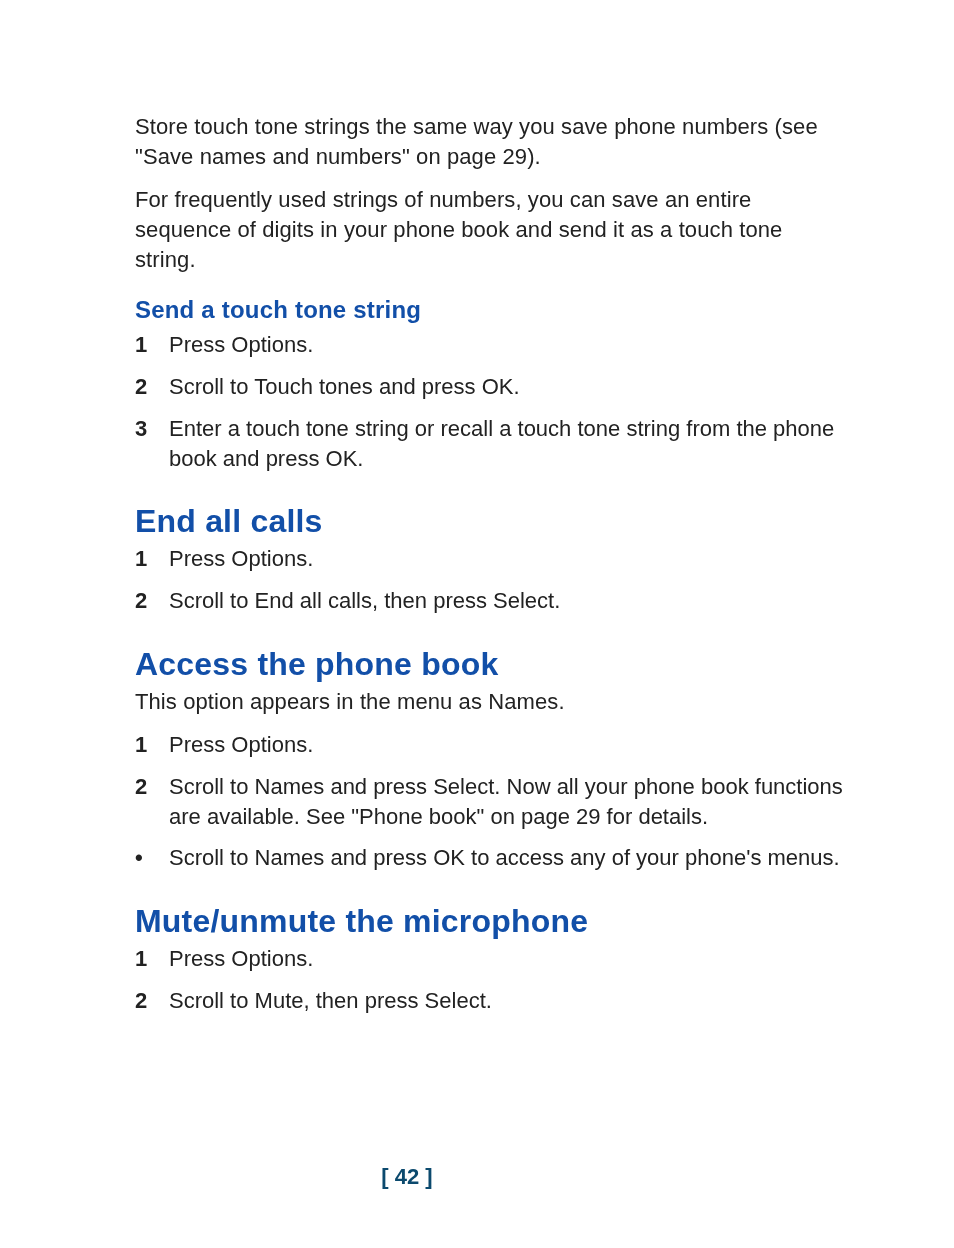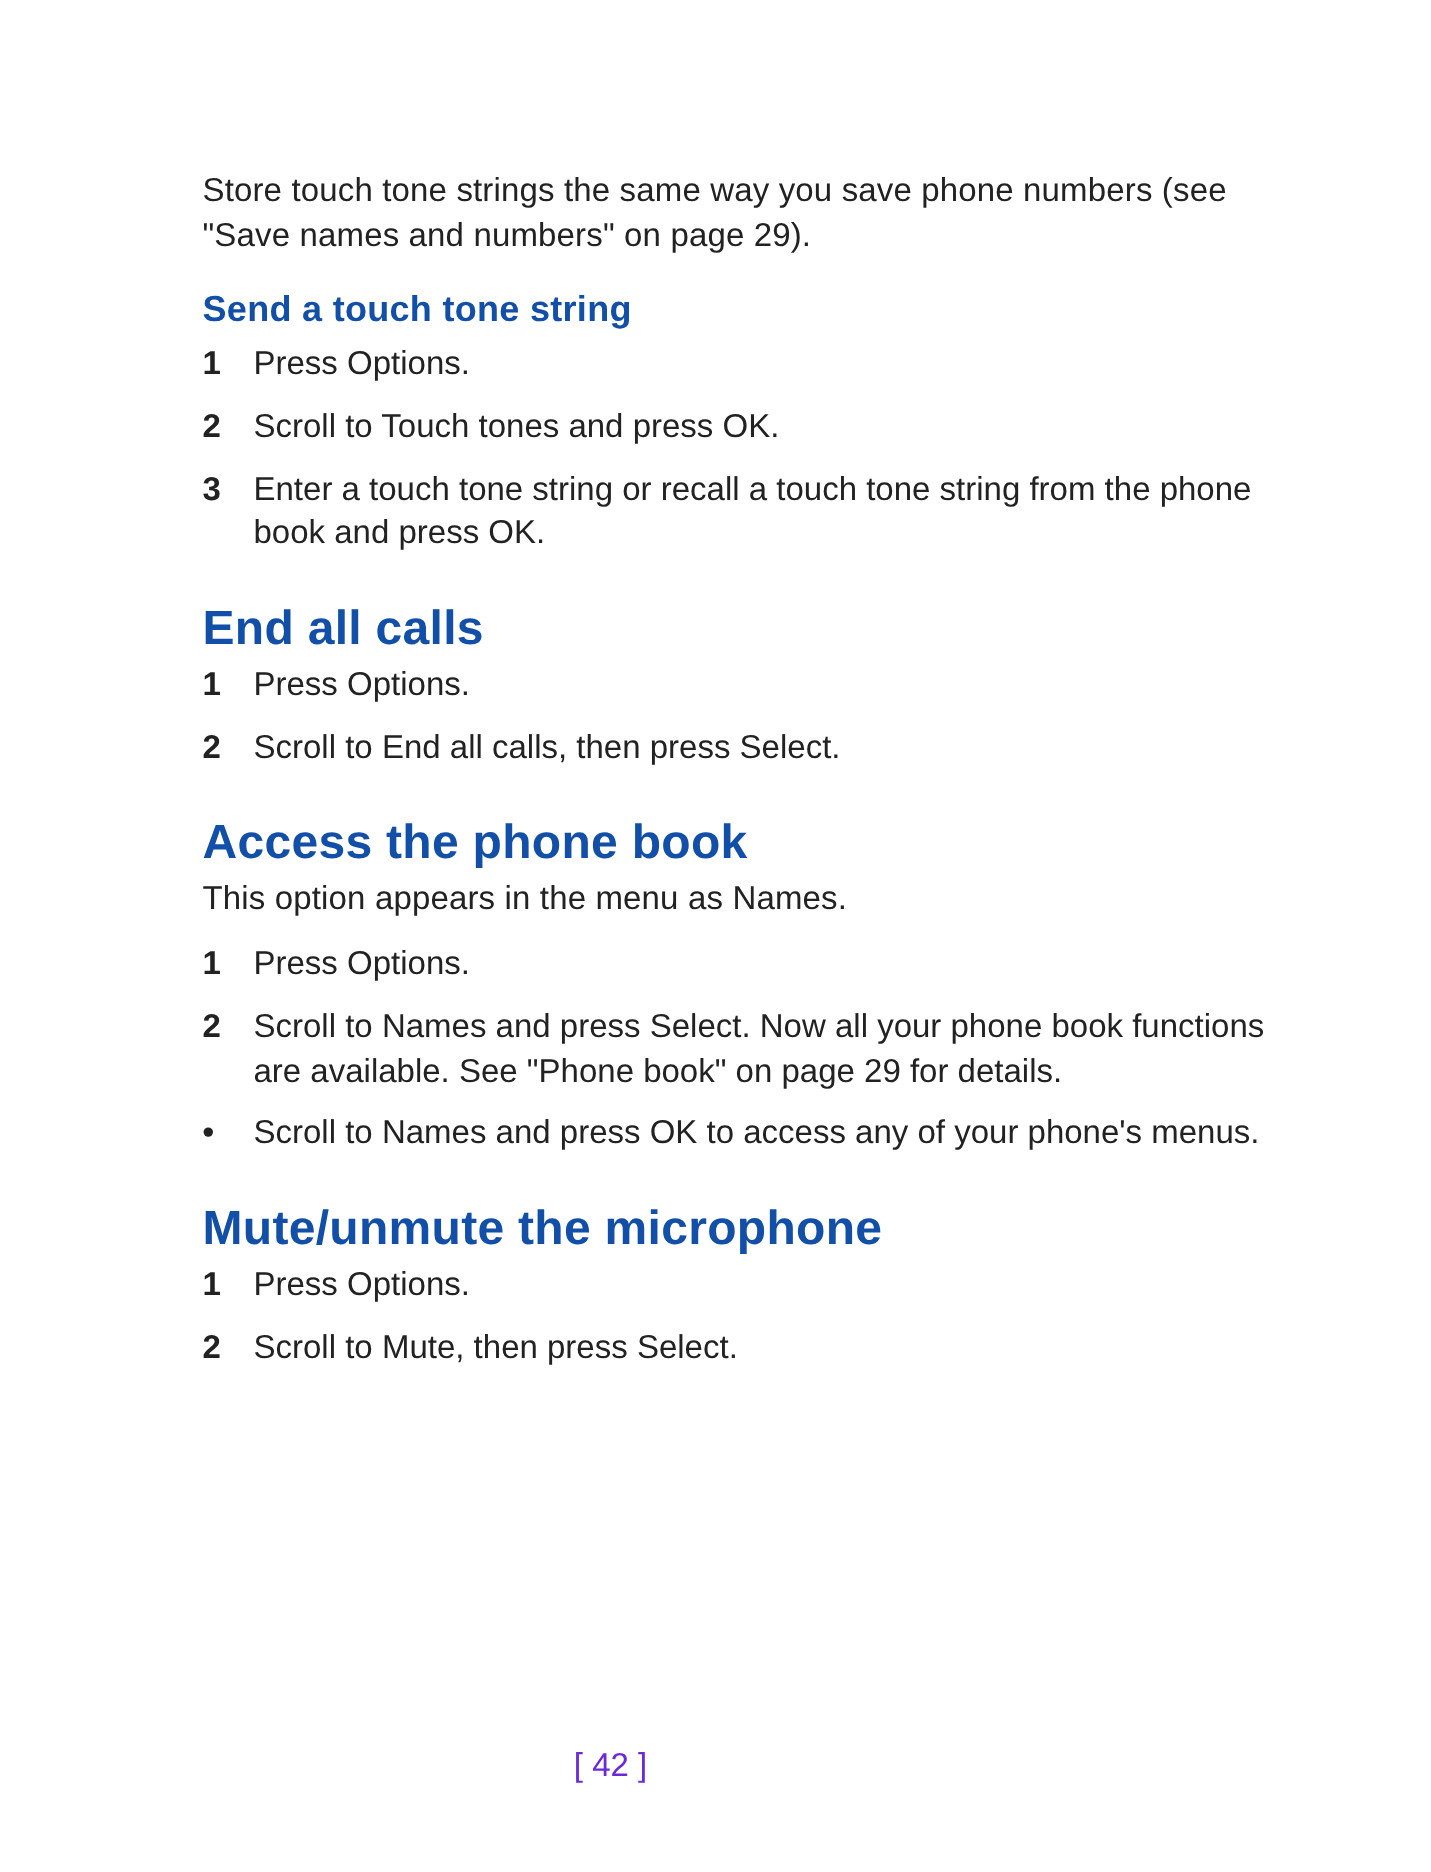--- a/index.html
+++ b/index.html
@@ -75,31 +75,34 @@
   }
   b { font-weight: 400; }
   i { font-style: italic; }
   .pagenum {
     position: absolute;
     bottom: 58px;
     left: 0;
     width: 814px;
     text-align: center;
     font-size: 22px;
-    color: #6d28d9;
-    font-weight: 400;
+    color: #0c4a6e;
+    font-weight: 700;
   }
 </style>
 </head>
 <body>
 
 <div class="page">
 
   <p class="para">
     <span>Store touch tone strings the same way you save phone numbers (see "Save names and numbers" on page&nbsp;29).</span>
+  </p>
+  <p class="para">
+    <span>For frequently used strings of numbers, you can save an entire sequence of digits in your phone book and send it as a touch tone string.</span>
   </p>
 
   <div class="h3">Send a touch tone string</div>
   <ul class="steps">
     <li class="step">
       <span class="num">1</span>
       <span class="txt">
         <span>Press </span><b>Options</b><span>.</span>
       </span>
     </li>

